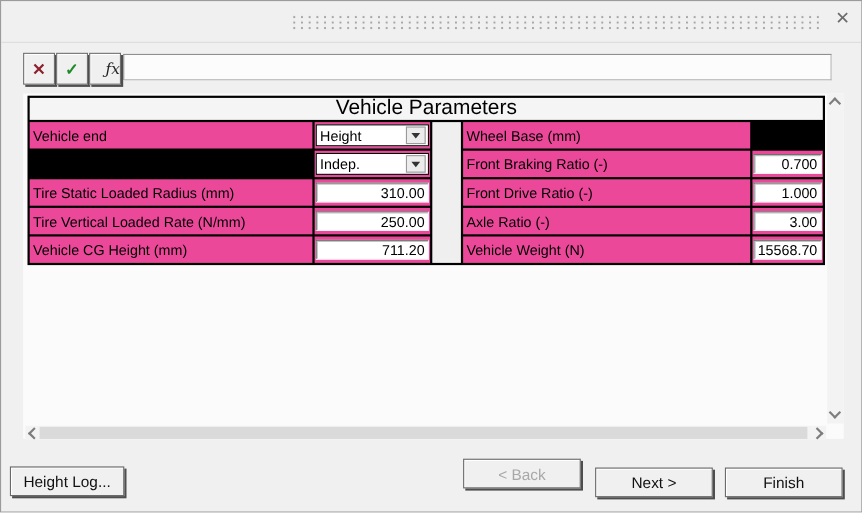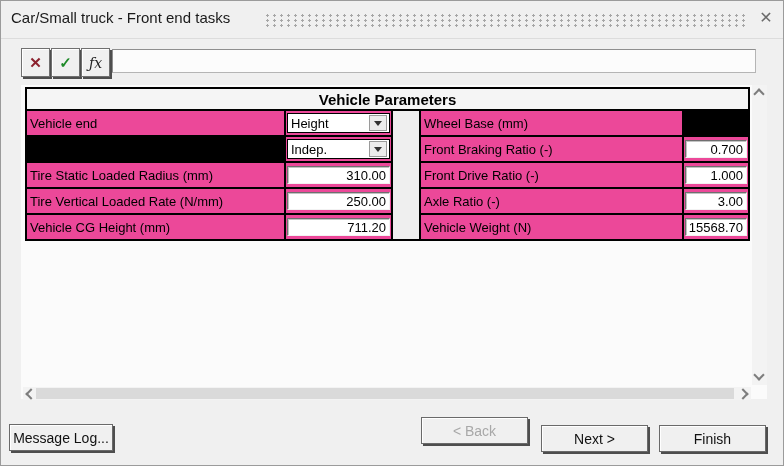--- a/index.html
+++ b/index.html
@@ -13,35 +13,35 @@
     background-size:7px 5px;background-position:1px 1px;}
   .close-btn{position:absolute;right:7px;top:7px;width:20px;height:20px;display:flex;align-items:center;justify-content:center;
     color:#6b6b6b;font-size:16px;line-height:1;cursor:default;}
 
   
   .tbtn{position:absolute;top:47px;width:27px;height:27px;background:#f0f0f0;border:1px solid #707070;
     box-shadow:2px 2px 0 #4e4e4e, inset 1px 1px 0 #ffffff;display:flex;align-items:center;justify-content:center;
     font-size:15px;font-weight:bold;}
   .tbtn.red{left:20px;color:#8c212d;}
   .tbtn.green{left:50px;color:#1e8a28;}
-  .tbtn.fx{left:80px;color:#222;font-weight:normal;font-family:"DejaVu Serif",serif;font-style:italic;font-size:14px;}
+  .tbtn.fx{left:80px;color:#222;font-weight:normal;font-family:"DejaVu Serif",serif;font-style:italic;font-size:14px;justify-content:flex-end;}
   .formula-field{position:absolute;left:111px;top:48px;width:644px;height:24px;background:#fcfcfc;
     border:1px solid #b5b5b5;border-top-color:#8f8f8f;border-left-color:#8f8f8f;box-sizing:border-box;
     font-size:13px;padding:0 4px;font-family:"Liberation Sans",sans-serif;outline:none;}
 
   
   .pane{position:absolute;left:20px;top:84px;width:746px;height:314px;background:#fbfbfb;}
 
   
   .vp-table{position:absolute;left:4px;top:2px;display:grid;
     grid-template-columns:257px 105px 26px 261px 64px;
     grid-template-rows:20px repeat(5,24px);
     gap:2px;padding:2px;background:#000;}
   .vp-header{grid-column:1 / -1;background:#f5f5f5;display:flex;align-items:center;justify-content:center;
-    font-weight:bold;font-size:15px;color:#000;}
+    font-weight:normal;font-size:19px;color:#000;}
   .cell{background:#ec4899;display:flex;align-items:center;font-size:13px;color:#000;overflow:hidden;}
   .label-cell{padding-left:3px;white-space:nowrap;}
   .sep-cell{grid-column:3;grid-row:2 / span 5;background:#efefef;}
   .value-cell{padding:1px;}
   .num-input{width:100%;height:18px;background:#fff;border:1px solid;border-color:#6f6f6f #f2f2f2 #f2f2f2 #6f6f6f;
     box-shadow:inset 1px 1px 0 #c3c3c3;text-align:right;font-size:13px;padding:0 3px 0 0;
     font-family:"Liberation Sans",sans-serif;outline:none;box-sizing:border-box;}
   .combo{width:100%;height:20px;background:#fff;border:1px solid #000;display:flex;align-items:center;box-sizing:border-box;}
   .combo-text{flex:1;padding-left:3px;font-size:13px;white-space:nowrap;}
   .combo-btn{width:16px;height:14px;margin-right:2px;background:#ececec;border:1px solid #9a9a9a;
@@ -70,21 +70,20 @@
   .back-btn{left:420px;top:416px;width:107px;height:27px;}
   .next-btn{left:540px;top:424px;width:107px;height:27px;}
   .finish-btn{left:658px;top:424px;width:107px;height:27px;}
 </style>
 </head>
 <body>
 
 <div class="window">
 
   <div class="titlebar">
-    <div class="title">Car/Small truck - Front end tasks</div>
     <div class="gripper"></div>
     <div class="close-btn">✕</div>
   </div>
 
   <div class="tbtn red">
     <span>✕</span>
   </div>
   <div class="tbtn green">
     <span>✓</span>
   </div>
@@ -156,18 +155,18 @@
       <span class="chev up"></span>
       <span class="chev down"></span>
     </div>
     <div class="hscroll">
       <span class="chev left"></span>
       <div class="hthumb"></div>
       <span class="chev right"></span>
     </div>
   </div>
 
-  <div class="btn msglog-btn">Message Log...</div>
+  <div class="btn msglog-btn">Height Log...</div>
   <div class="btn back-btn disabled">&lt; Back</div>
   <div class="btn next-btn">Next &gt;</div>
   <div class="btn finish-btn">Finish</div>
 
 </div>
 
 </body></html>

